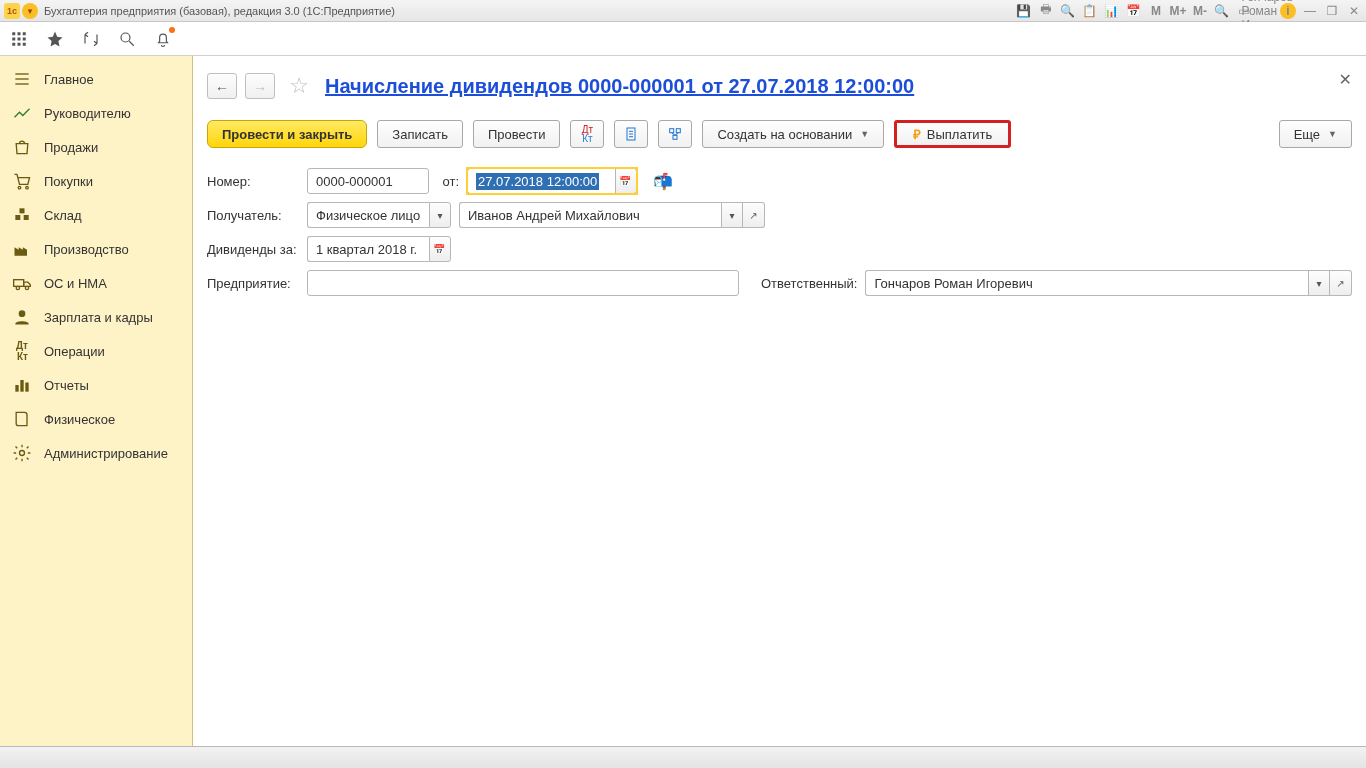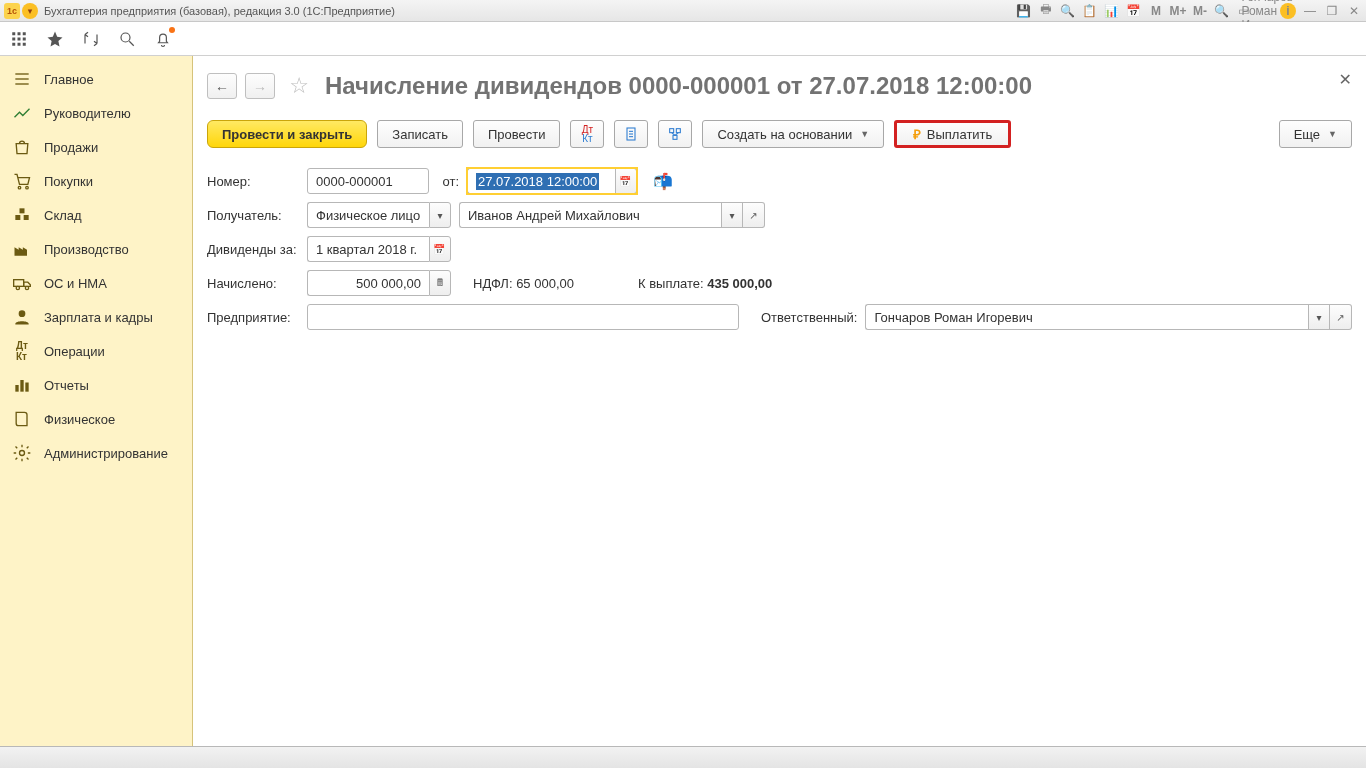--- a/index.html
+++ b/index.html
@@ -22,31 +22,31 @@
 .iconbar { height: 34px; background: #fff; border-bottom: 1px solid #d0d0d0; display: flex; align-items: center; padding: 0 8px; gap: 14px; }
 .iconbar .ib { width: 22px; height: 22px; display:flex; align-items:center; justify-content:center; color:#555; font-size:16px; }
 .iconbar .ib svg { width: 18px; height: 18px; }
 .iconbar .bell-dot { position: relative; }
 .iconbar .bell-dot::after { content:''; position:absolute; top:-1px; right:-1px; width:6px; height:6px; background:#f97316; border-radius:50%; }
 
 
 .body { flex:1; display:flex; min-height:0; }
 
 
-.sidebar { width: 193px; background: #fef3c7; border-right: 1px solid #d6c37a; padding-top: 6px; }
+.sidebar { width: 193px; background: #fef3c7; border-right: 1px solid #d6c37a; padding-top: 6px; text-align: right; }
 .sidebar .item { display:flex; align-items:center; height: 34px; padding: 0 12px; font-size: 13px; color:#333; gap: 12px; cursor:pointer; }
 .sidebar .item .ico { width: 20px; height:20px; display:flex; align-items:center; justify-content:center; color:#6b5a12; }
 .sidebar .item .ico.gr { color:#2e7d32; }
 
 
 .main { flex:1; background:#fff; padding: 10px 14px 0 14px; display:flex; flex-direction:column; position:relative; }
 .header-row { display:flex; align-items:center; gap: 8px; height: 40px; }
 .nav-btn { width: 30px; height: 26px; border:1px solid #bfbfbf; border-radius:3px; background: linear-gradient(#fdfdfd,#f0f0f0); display:flex; align-items:center; justify-content:center; color:#555; font-size:14px; }
 .star { width:24px; height:24px; color:#bdbdbd; display:flex; align-items:center; justify-content:center; font-size:22px; margin-left:4px; }
-.page-title { font-size: 24px; color:#737373; margin-left: 6px; }
+.page-title { font-size: 20px; color:#1d4ed8; margin-left: 6px; text-decoration: underline; }
 .close-x { position:absolute; top:14px; right:14px; color:#666; font-size:16px; cursor:pointer; }
 
 
 .toolbar { display:flex; align-items:center; gap:10px; margin-top: 14px; }
 .btn { height: 28px; border:1px solid #a8a8a8; border-radius:3px; background: linear-gradient(#fefefe,#f1f1f1); padding: 0 14px; font-size:13px; color:#333; display:inline-flex; align-items:center; gap:6px; cursor:pointer; }
 .btn.yellow { background: linear-gradient(#ffe963,#ffd60a); border-color:#caa50a; font-weight:bold;border-radius:6px; }
 .btn.small { width:34px; padding:0; justify-content:center; }
 .btn.red-frame { border:3px solid #d32121; padding: 0 16px; }
 .btn.red-frame .rub { color:#f59e0b; font-weight:bold; }
 .btn .caret { font-size:9px; color:#666; margin-left:2px; }
@@ -335,33 +335,20 @@
         </div>
 
         <div class="frow">
           <span class="flabel">Дивиденды за:</span>
           <div class="combo">
             <input class="finput" style="width: 122px;" value="1 квартал 2018 г.">
             <span class="cbtn">📅</span>
           </div>
         </div>
 
-        <div class="frow">
-          <span class="flabel">Начислено:</span>
-          <div class="combo">
-            <input class="finput num" style="width: 122px;" value="500 000,00">
-            <span class="cbtn">🖩</span>
-          </div>
-          <span class="static-val" style="margin-left:14px;">
-            <span>НДФЛ:</span>&nbsp;<span>65 000,00</span>
-          </span>
-          <span class="static-val" style="margin-left:56px;">
-            <span>К выплате:</span>&nbsp;<b>435 000,00</b>
-          </span>
-        </div>
 
         <div class="frow">
           <span class="flabel">Предприятие:</span>
           <input class="finput" style="width: 432px;" value="">
           <span style="margin-left:14px;">Ответственный:</span>
           <div class="combo" style="flex:1;">
             <input class="finput" style="flex: 1 1 0%; min-width: 0px;" value="Гончаров Роман Игоревич">
             <span class="cbtn">▾</span>
             <span class="cbtn">↗</span>
           </div>

